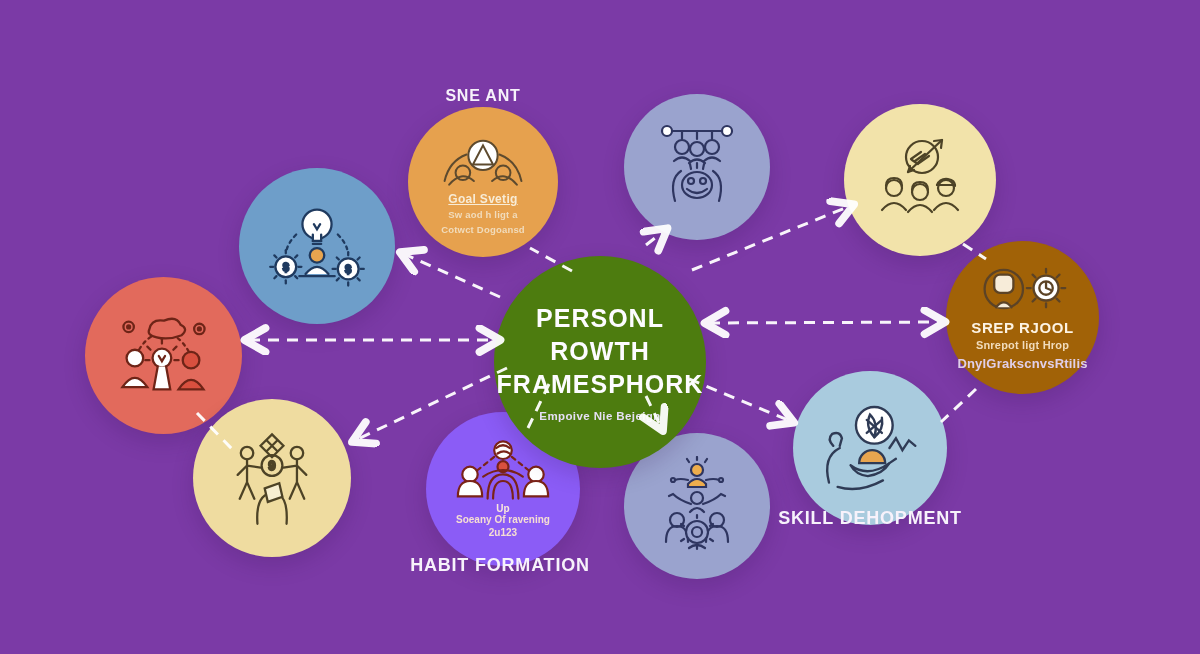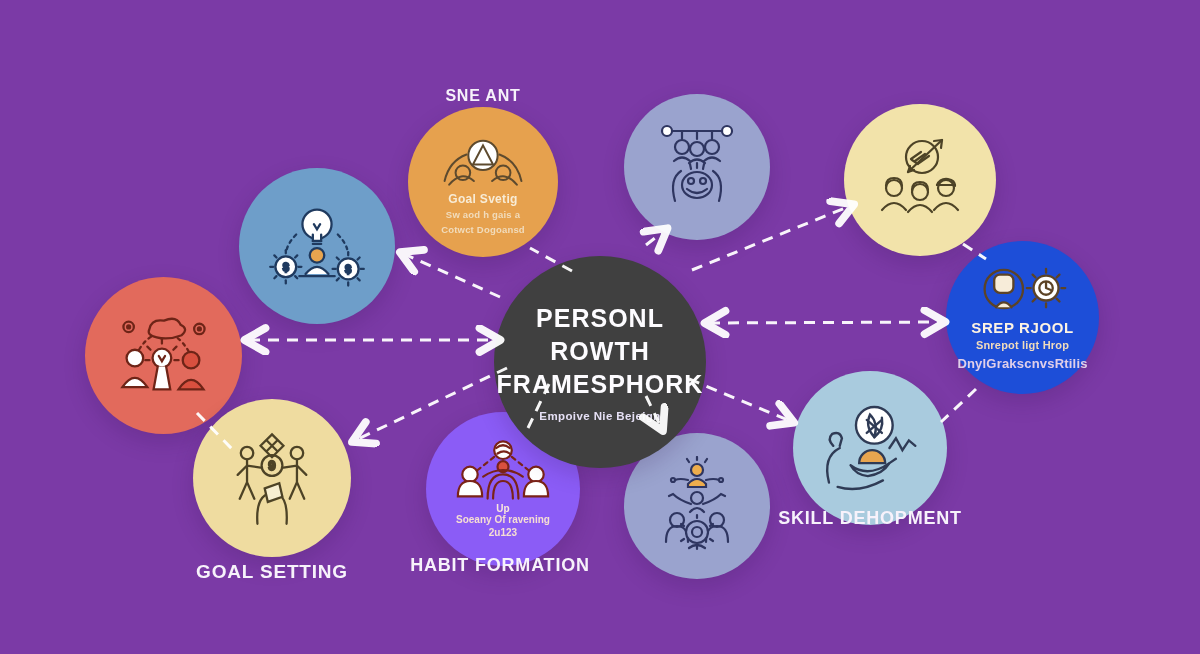--- a/index.html
+++ b/index.html
@@ -21,21 +21,21 @@
   #n-skill{left:793px;top:371px;width:154px;height:154px;}
   
   .center-title{color:#fdfcff;font-size:25px;font-weight:700;letter-spacing:1px;line-height:1.32;}
   .center-sub{color:#e6e0f5;font-size:11.5px;font-weight:600;letter-spacing:.4px;margin-top:9px;}
   .node-label{position:absolute;color:#f7f2fb;font-weight:700;text-align:center;letter-spacing:.8px;}
   #lbl-sne{left:398px;top:87px;width:170px;font-size:16px;}
   #lbl-min{left:832px;top:87px;width:190px;font-size:16px;}
   #cap-goal{left:177px;top:561px;width:190px;font-size:19px;}
   #cap-habit{left:400px;top:555px;width:200px;font-size:18px;}
   #cap-skill{left:775px;top:508px;width:190px;font-size:18px;}
-  .in-line1{color:#f8ecd6;font-size:12px;font-weight:700;letter-spacing:.3px;margin-top:0;}
+  .in-line1{color:#f8ecd6;font-size:12px;font-weight:700;letter-spacing:.3px;margin-top:0;text-decoration:underline;}
   .in-line{color:#f1dcbc;font-size:9.5px;font-weight:600;letter-spacing:.2px;margin-top:3px;text-align:center;line-height:1.25;}
   .in-head{color:#fdf3e3;font-size:15px;font-weight:800;letter-spacing:.6px;margin-top:4px;}
   .in-line.alt{color:#e0cfe9;}
   .habit-l1{color:#fae6dd;font-size:10px;font-weight:700;margin-top:2px;}
   .habit-l{color:#f6ded3;font-size:10px;font-weight:600;text-align:right;line-height:1.25;}
   
   .ic{display:block;}
   .ic-orange{stroke:#5d4a2e;}
   .ic-navy{stroke:#2e3560;}
   .ic-olive{stroke:#4d4326;}
@@ -56,21 +56,21 @@
       <path d="M8,58 Q13,36 32,29"></path>
         <path d="M92,58 Q87,36 68,29"></path>
       <path d="M13,62 Q26,46 40,58"></path>
         <path d="M60,58 Q74,46 87,62"></path>
       <circle cx="28" cy="49" r="8"></circle>
         <circle cx="72" cy="49" r="8"></circle>
       <circle cx="50" cy="30" r="16" fill="#ffffff"></circle>
       <path d="M50,19 L61,40 L39,40 Z"></path>
     </svg>
     <div class="in-line1">Goal Svetig</div>
-    <div class="in-line">Sw aod h gais a</div>
+    <div class="in-line">Sw aod h ligt a</div>
     <div class="in-line">Cotwct Dogoansd</div>
   </div>
 
   <div class="circle" id="n-top-lav" style="background-color: rgb(154, 163, 206);">
     <svg class="ic ic-navy" width="100" height="100" viewBox="0 0 100 100" fill="none" stroke-width="2.2" stroke-linecap="round">
       <line x1="20" y1="14" x2="80" y2="14"></line>
         <circle cx="20" cy="14" r="5" fill="#ffffff"></circle>
         <circle cx="80" cy="14" r="5" fill="#ffffff"></circle>
       <line x1="35" y1="14" x2="35" y2="22"></line>
         <line x1="50" y1="14" x2="50" y2="22"></line>
@@ -110,21 +110,21 @@
       <circle cx="50" cy="62" r="8"></circle>
         <path d="M42,60 Q42,52 50,52 Q58,52 58,60"></path>
       <path d="M38,82 Q50,68 62,82"></path>
       <circle cx="76" cy="58" r="8"></circle>
         <path d="M67,55 Q70,48 78,49 Q85,50 85,56"></path>
         <line x1="67" y1="55" x2="85" y2="55"></line>
       <path d="M64,80 Q76,66 88,80"></path>
     </svg>
   </div>
 
-  <div class="circle" id="n-right-orange" style="background-color: #1d4ed8;">
+  <div class="circle" id="n-right-orange" style="background-color: #a16207;">
     <svg class="ic ic-brown" width="96" height="52" viewBox="0 0 100 54" fill="none" stroke-width="2.4" stroke-linecap="round">
       <circle cx="30" cy="27" r="20"></circle>
       <rect x="20" y="12" width="20" height="19" rx="6" fill="#f7ecd9"></rect>
       <path d="M22,46 Q30,36 38,46" fill="#f7ecd9"></path>
       <circle cx="74" cy="26" r="13" fill="#ffffff"></circle>
       <circle cx="74" cy="26" r="7"></circle>
       <path d="M74,26 L74,20 M74,26 L79,28"></path>
       <line x1="74" y1="10" x2="74" y2="6"></line>
         <line x1="74" y1="42" x2="74" y2="46"></line>
       <line x1="58" y1="26" x2="54" y2="26"></line>
@@ -272,21 +272,21 @@
       <polyline points="68,46 74,37 80,48 86,39 92,44"></polyline>
       <path d="M16,44 Q10,38 15,33 Q22,30 24,37 L22,44"></path>
       <path d="M12,78 Q6,54 22,46"></path>
       <path d="M40,60 A12,12 0 0 1 64,60 Z" fill="#e8a54f"></path>
       <path d="M32,62 Q48,74 68,60 Q62,70 48,72 Q37,71 32,62"></path>
       <path d="M68,60 L74,56"></path>
       <path d="M20,82 Q40,88 62,76"></path>
     </svg>
   </div>
 
-  <div class="circle" id="n-center" style="background-color: #404040;">
+  <div class="circle" id="n-center" style="background-color: #4d7c0f;">
     <div class="center-title">PERSONL ROWTH</div>
     <div class="center-title">FRAMESPHORK</div>
     <div class="center-sub">Empoive Nie Bejeign</div>
   </div>
 
   <svg class="connectors" viewBox="0 0 1200 654">
     <defs>
       <marker id="arwE" markerWidth="12" markerHeight="12" refX="7.5" refY="5" orient="auto">
         <path d="M2,1 L9,5 L2,9" fill="none" stroke="#ffffff" stroke-width="2.6" stroke-linecap="round" stroke-linejoin="round"></path>
       </marker>
@@ -305,17 +305,16 @@
       <line x1="549" y1="384" x2="528" y2="428"></line>
       <line x1="646" y1="396" x2="661" y2="427" marker-end="url(#arwE)"></line>
       <line x1="689" y1="379" x2="790" y2="421" marker-end="url(#arwE)"></line>
       <line x1="197" y1="413" x2="233" y2="450"></line>
       <line x1="963" y1="244" x2="986" y2="259"></line>
       <line x1="976" y1="389" x2="941" y2="422"></line>
     </g>
   </svg>
 
   <div class="node-label" id="lbl-sne">SNE ANT</div>
-  <div class="node-label" id="cap-goal">GOAL SETTING</div>
   <div class="node-label" id="cap-habit">HABIT FORMATION</div>
   <div class="node-label" id="cap-skill">SKILL DEHOPMENT</div>
 
 </div>
 
 </body></html>

